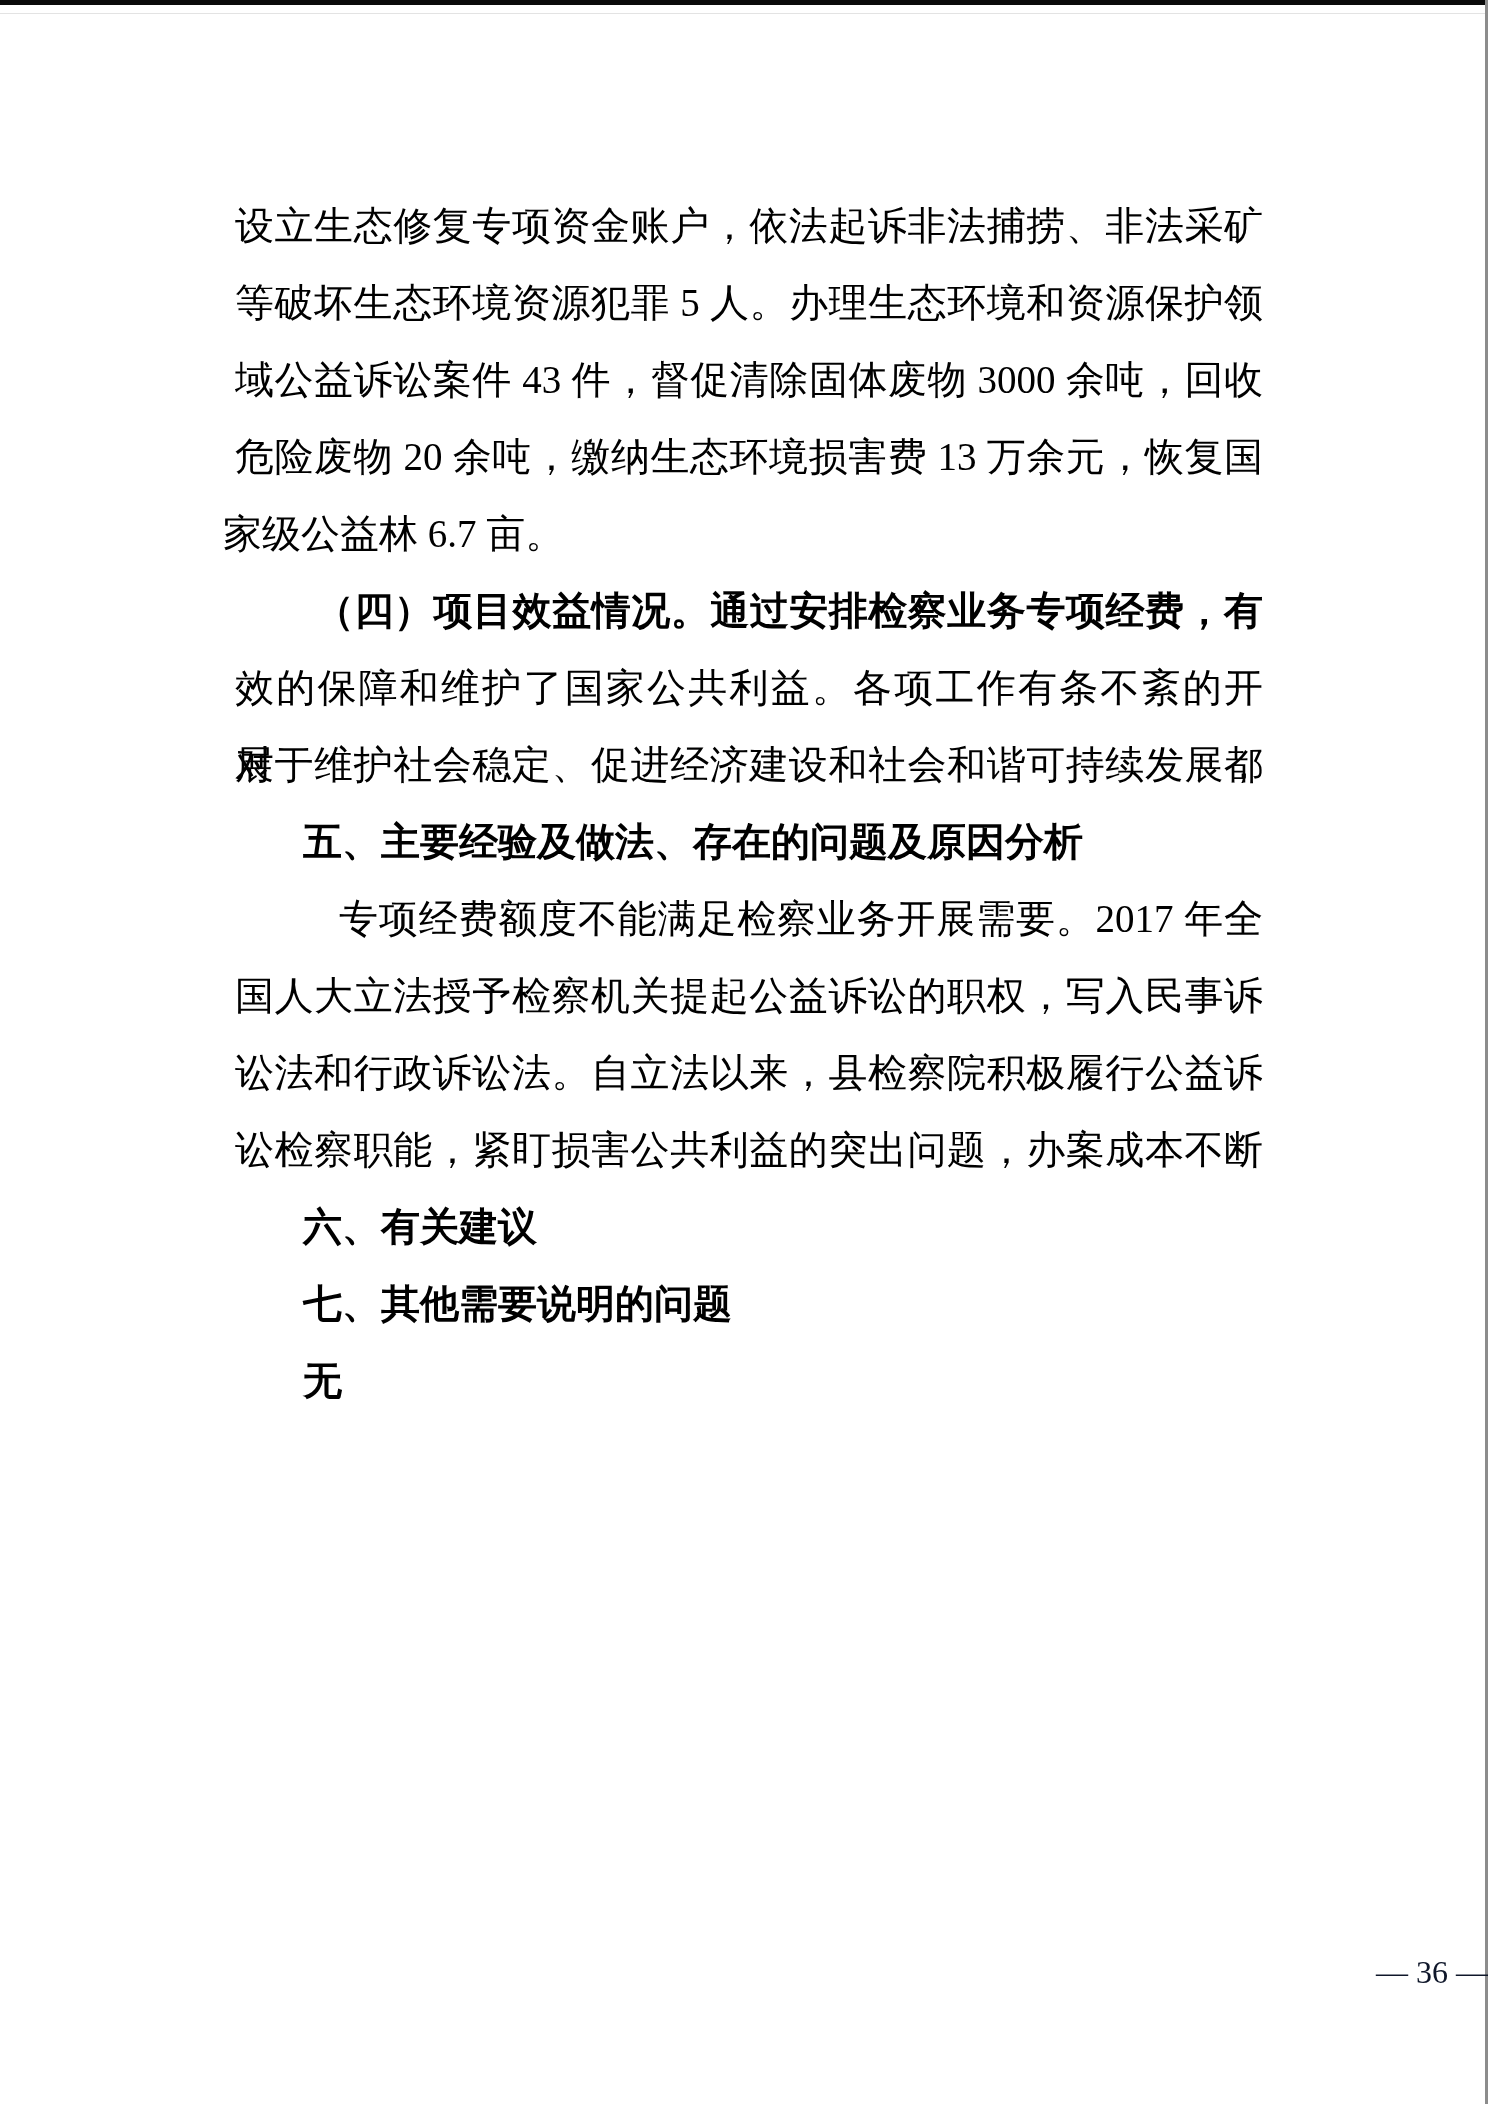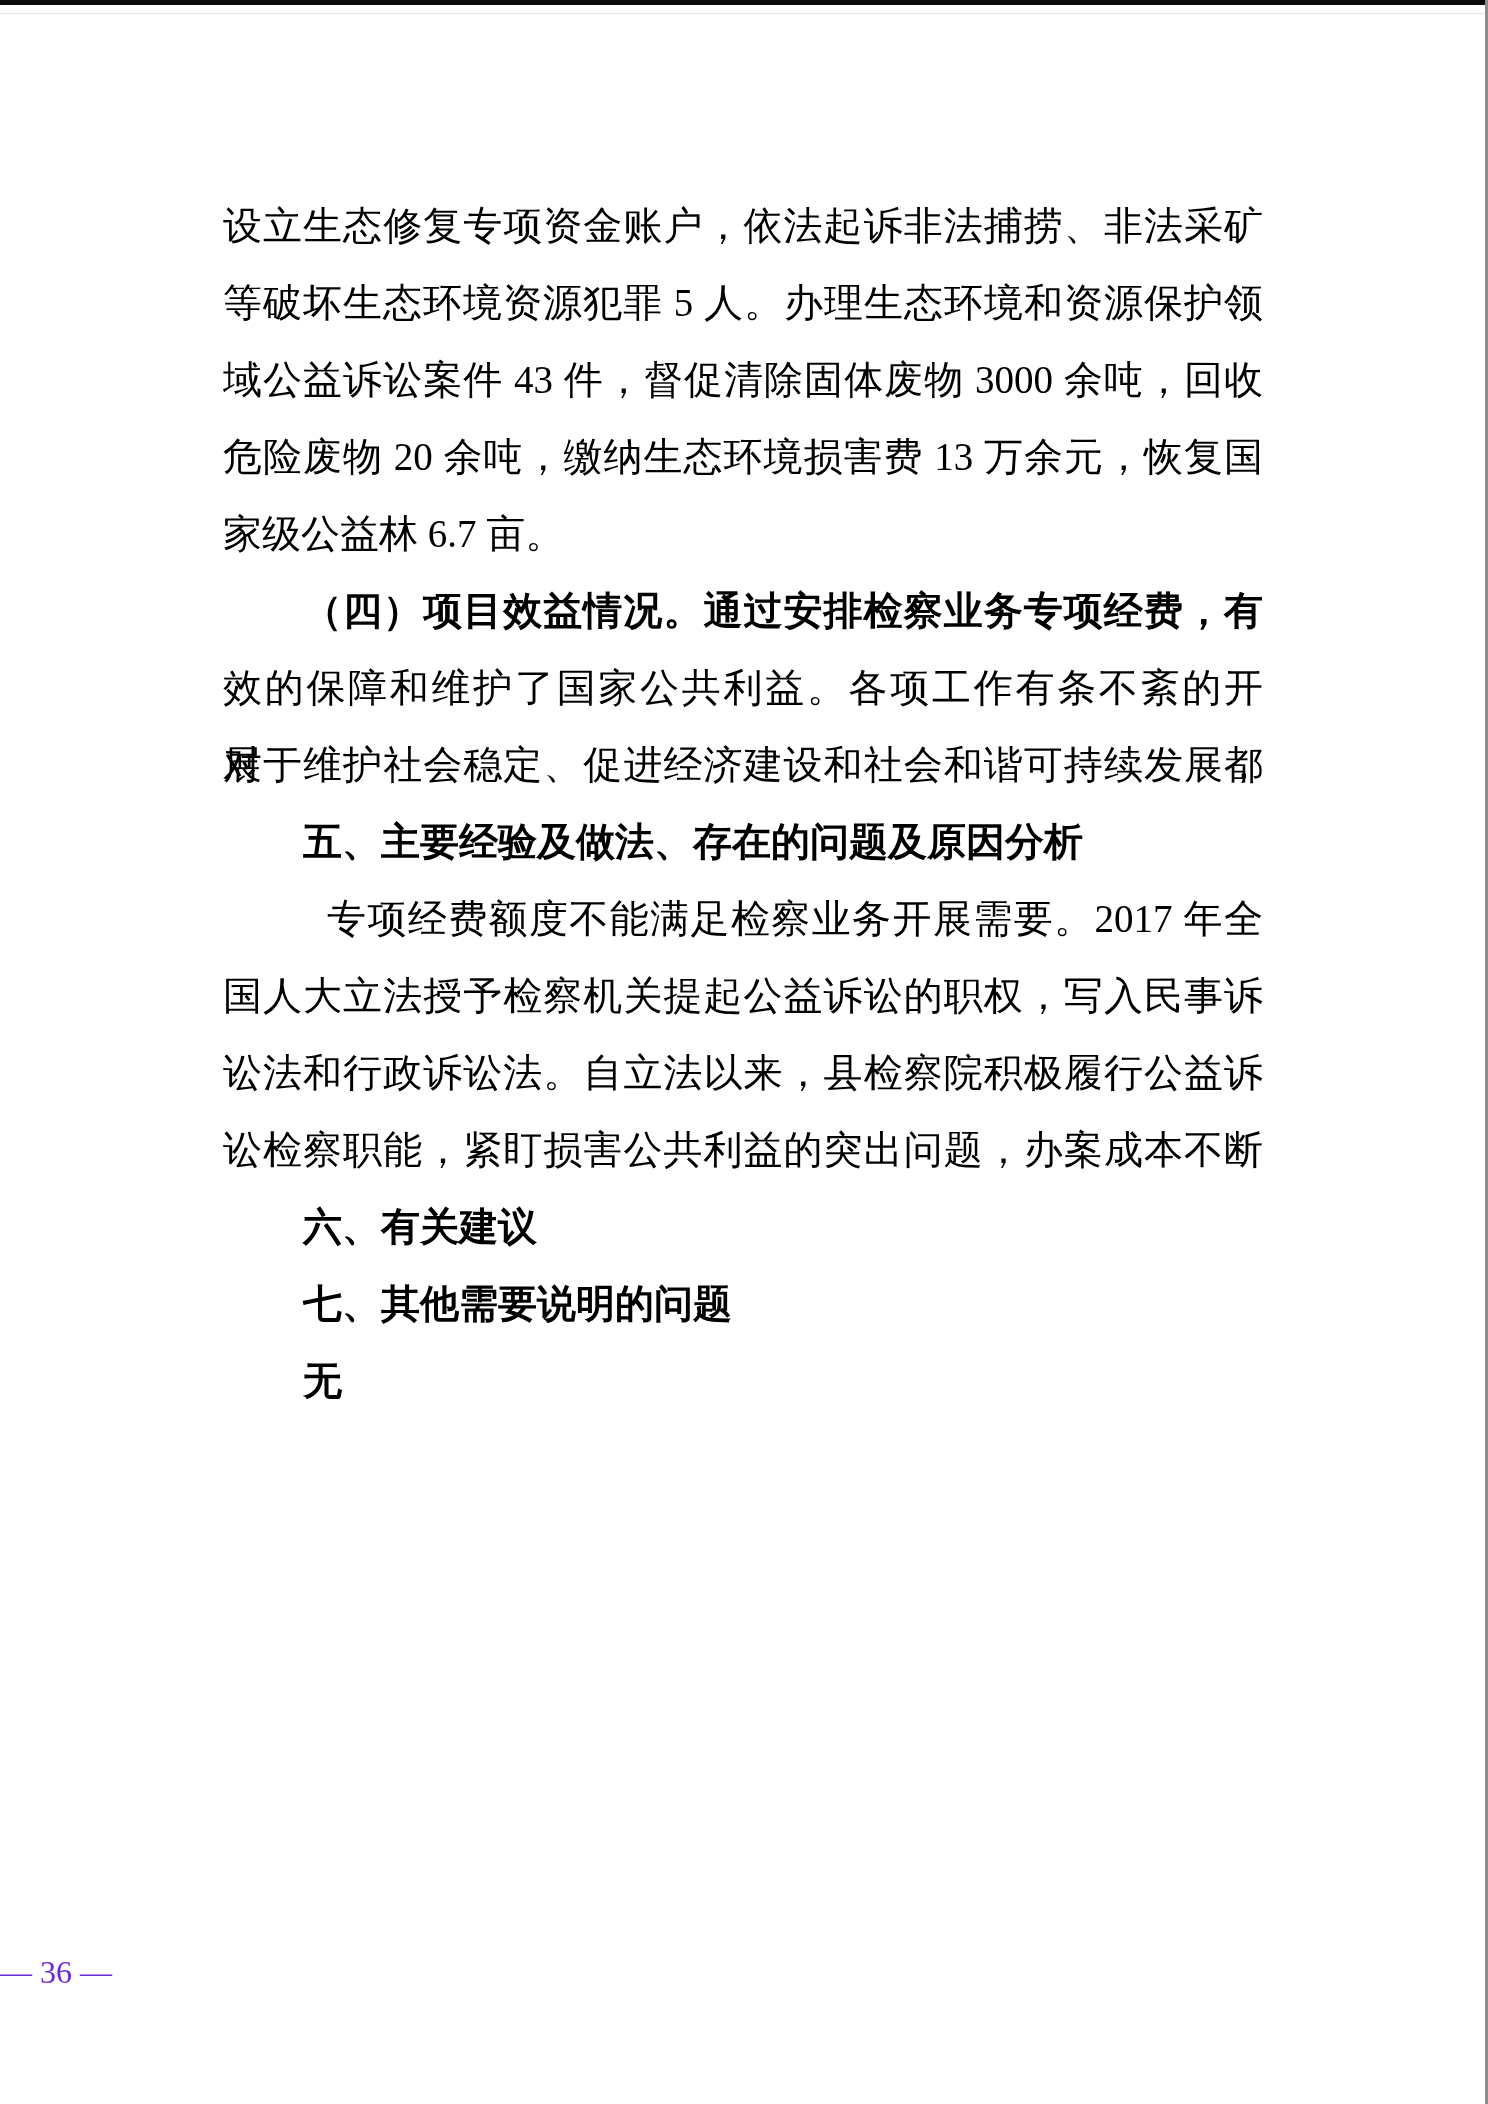--- a/index.html
+++ b/index.html
@@ -45,32 +45,33 @@
     line-height: 77px;
     font-size: 39px;
     white-space: nowrap;
     text-align: left;
   }
   .line.j {
     white-space: normal;
     text-align: justify;
     text-align-last: justify;
     text-justify: inter-ideograph;
+    margin-left: 12px;
   }
   .line.ind { padding-left: 80px; font-weight: bold; }
   .line.ind-lg { padding-left: 104px; }
   .footer {
     position: absolute;
     left: 0;
     top: 1952px;
     width: 100%;
-    text-align: left;
+    text-align: right;
     font-size: 32px;
     line-height: 40px;
-    color: #6d28d9;
+    color: #0f172a;
   }
 </style>
 </head>
 <body>
 
 <div class="page">
   <div class="border-top"></div>
   <div class="border-top-hairline"></div>
   <div class="border-right"></div>
 

